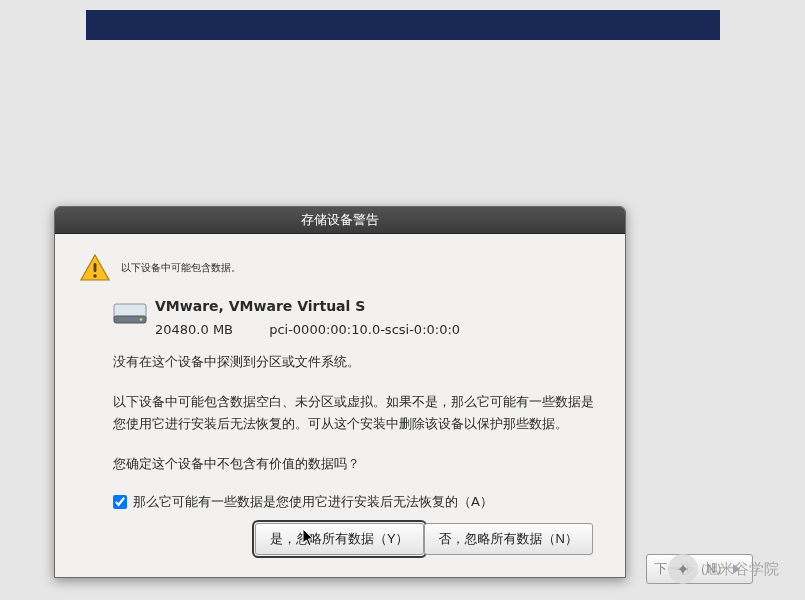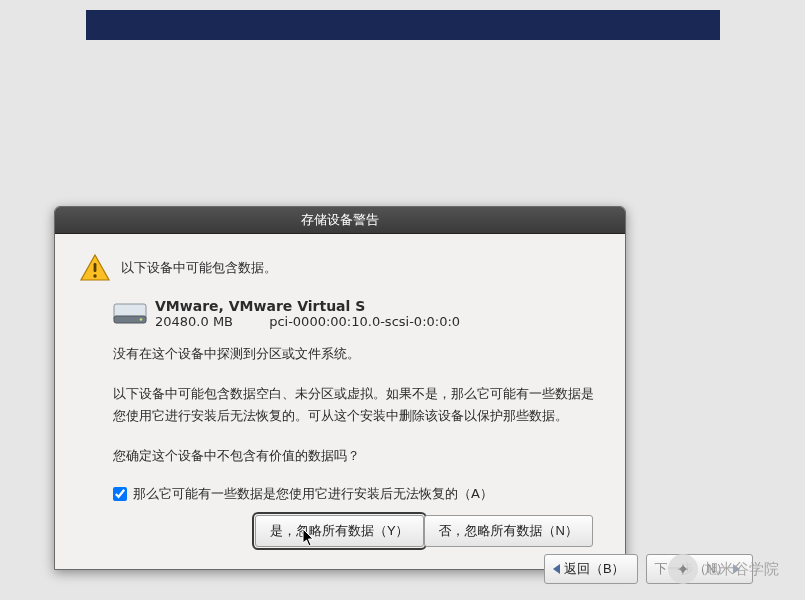--- a/index.html
+++ b/index.html
@@ -37,25 +37,25 @@
     padding: 4px 0;
     border-radius: 5px 5px 0 0;
     border-bottom: 1px solid #222;
   }
   .dialog-body {
     padding: 18px 28px 18px 24px;
     color: #2b2b2b;
   }
   .head-row { display: flex; align-items: center; margin-bottom: 14px; }
   .warn-icon { width: 32px; height: 32px; margin-right: 10px; flex-shrink:0; }
-  .heading { font-weight: bold; font-size: 13px; }
+  .heading { font-weight: bold; font-size: 10px; }
   .device-row { display: flex; align-items: flex-start; margin: 4px 0 14px 34px; }
   .disk-icon { width: 34px; height: 26px; margin-right: 8px; margin-top: 2px; flex-shrink:0; }
   .device-name { font-weight: bold; font-size: 14px; }
-  .device-sub { font-size: 13px; margin-top: 0; }
+  .device-sub { font-size: 13px; margin-top: 8px; }
   .device-sub .size { display:inline-block; min-width: 110px; }
   .para { margin: 0 0 18px 34px; line-height: 1.7; }
   .para .bold { font-weight: bold; }
   .check-row { margin: 0 0 12px 34px; display:flex; align-items:center; }
   .check-row input { margin-right: 6px; width:14px; height:14px; }
   .button-row { display:flex; justify-content:flex-end; padding: 0 4px 4px 0; }
   .btn {
     background: linear-gradient(#fdfdfd, #e5e5e5);
     border: 1px solid #9a9a9a;
     border-radius: 3px;
@@ -167,24 +167,20 @@
     </label>
 
     <div class="button-row">
       <button class="btn btn-selected">是，忽略所有数据（Y）</button>
       <button class="btn">否，忽略所有数据（N）</button>
     </div>
   </div>
 </div>
 
 <div class="nav-bar">
-  <button class="nav-btn">
-    <span class="arrow-left"></span>
-    <span>返回（B）</span>
-  </button>
   <button class="nav-btn disabled">
     <span>下一步（N）</span>
     <span class="arrow-right"></span>
   </button>
 </div>
 
 <div class="watermark">
   <div class="wm-circle">✦</div>
   <span>旭米谷学院</span>
 </div>

